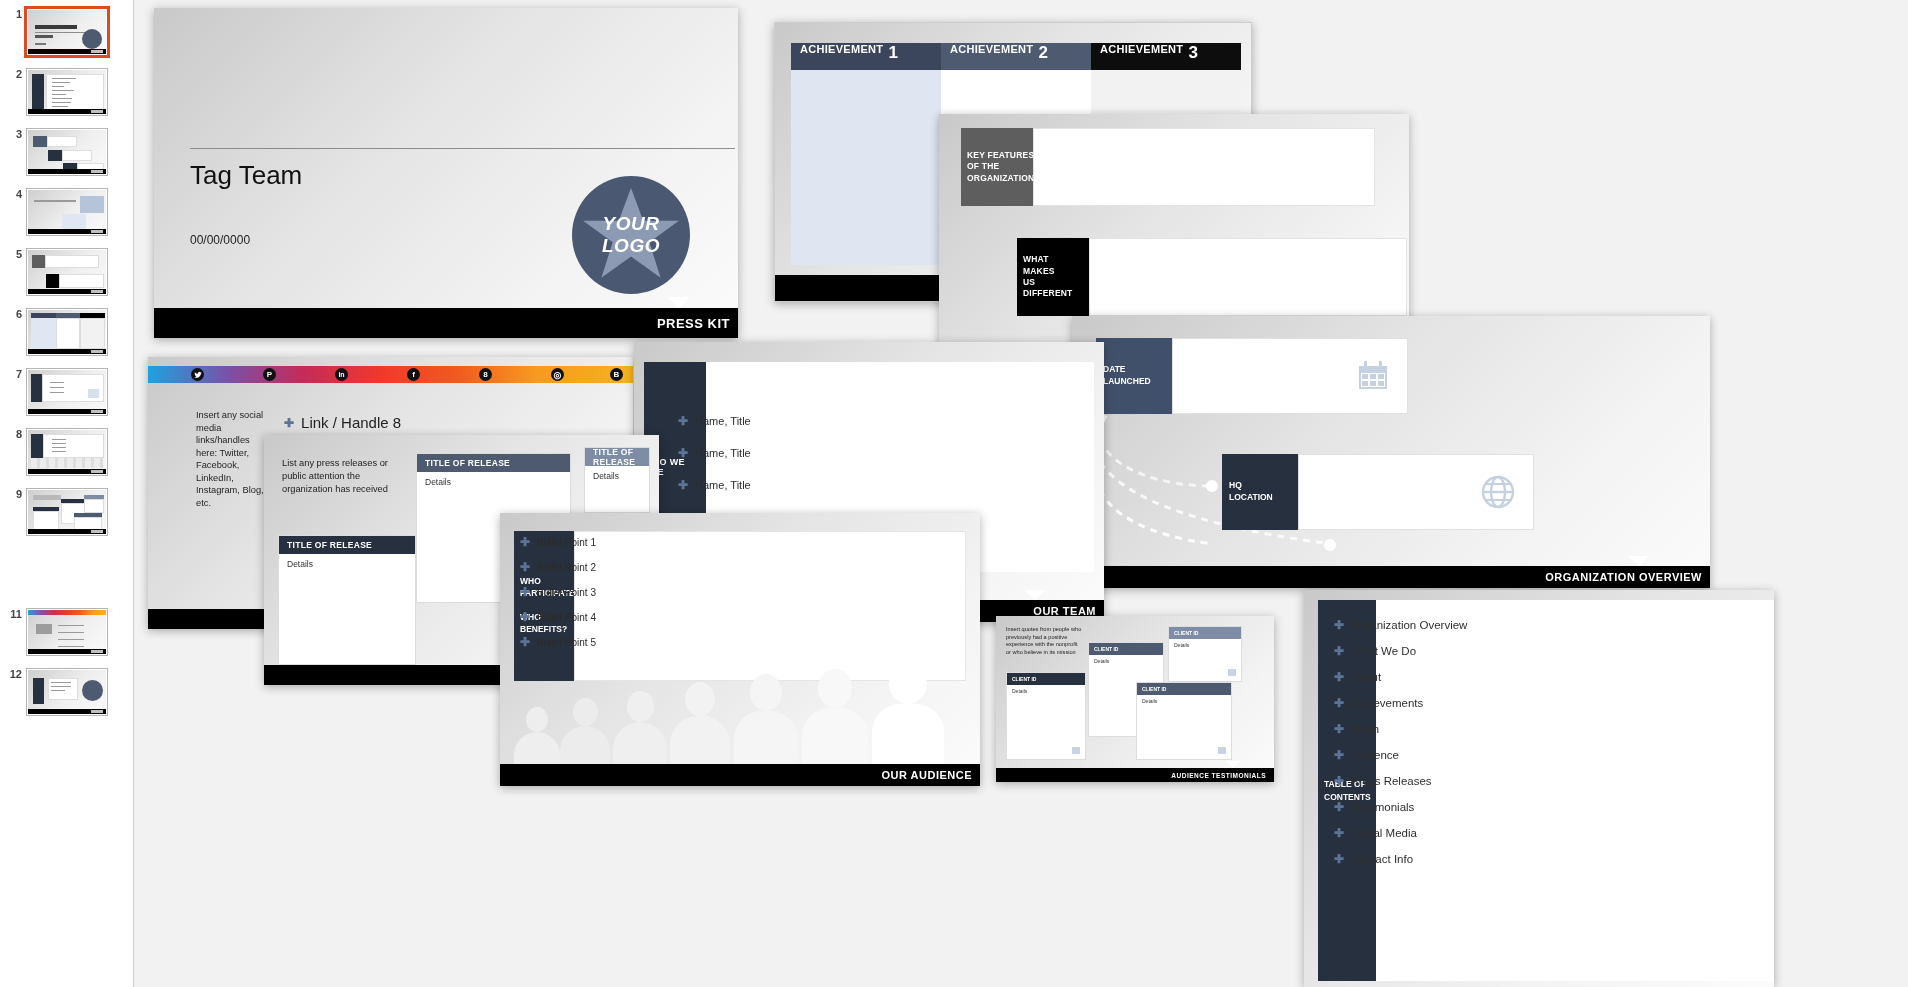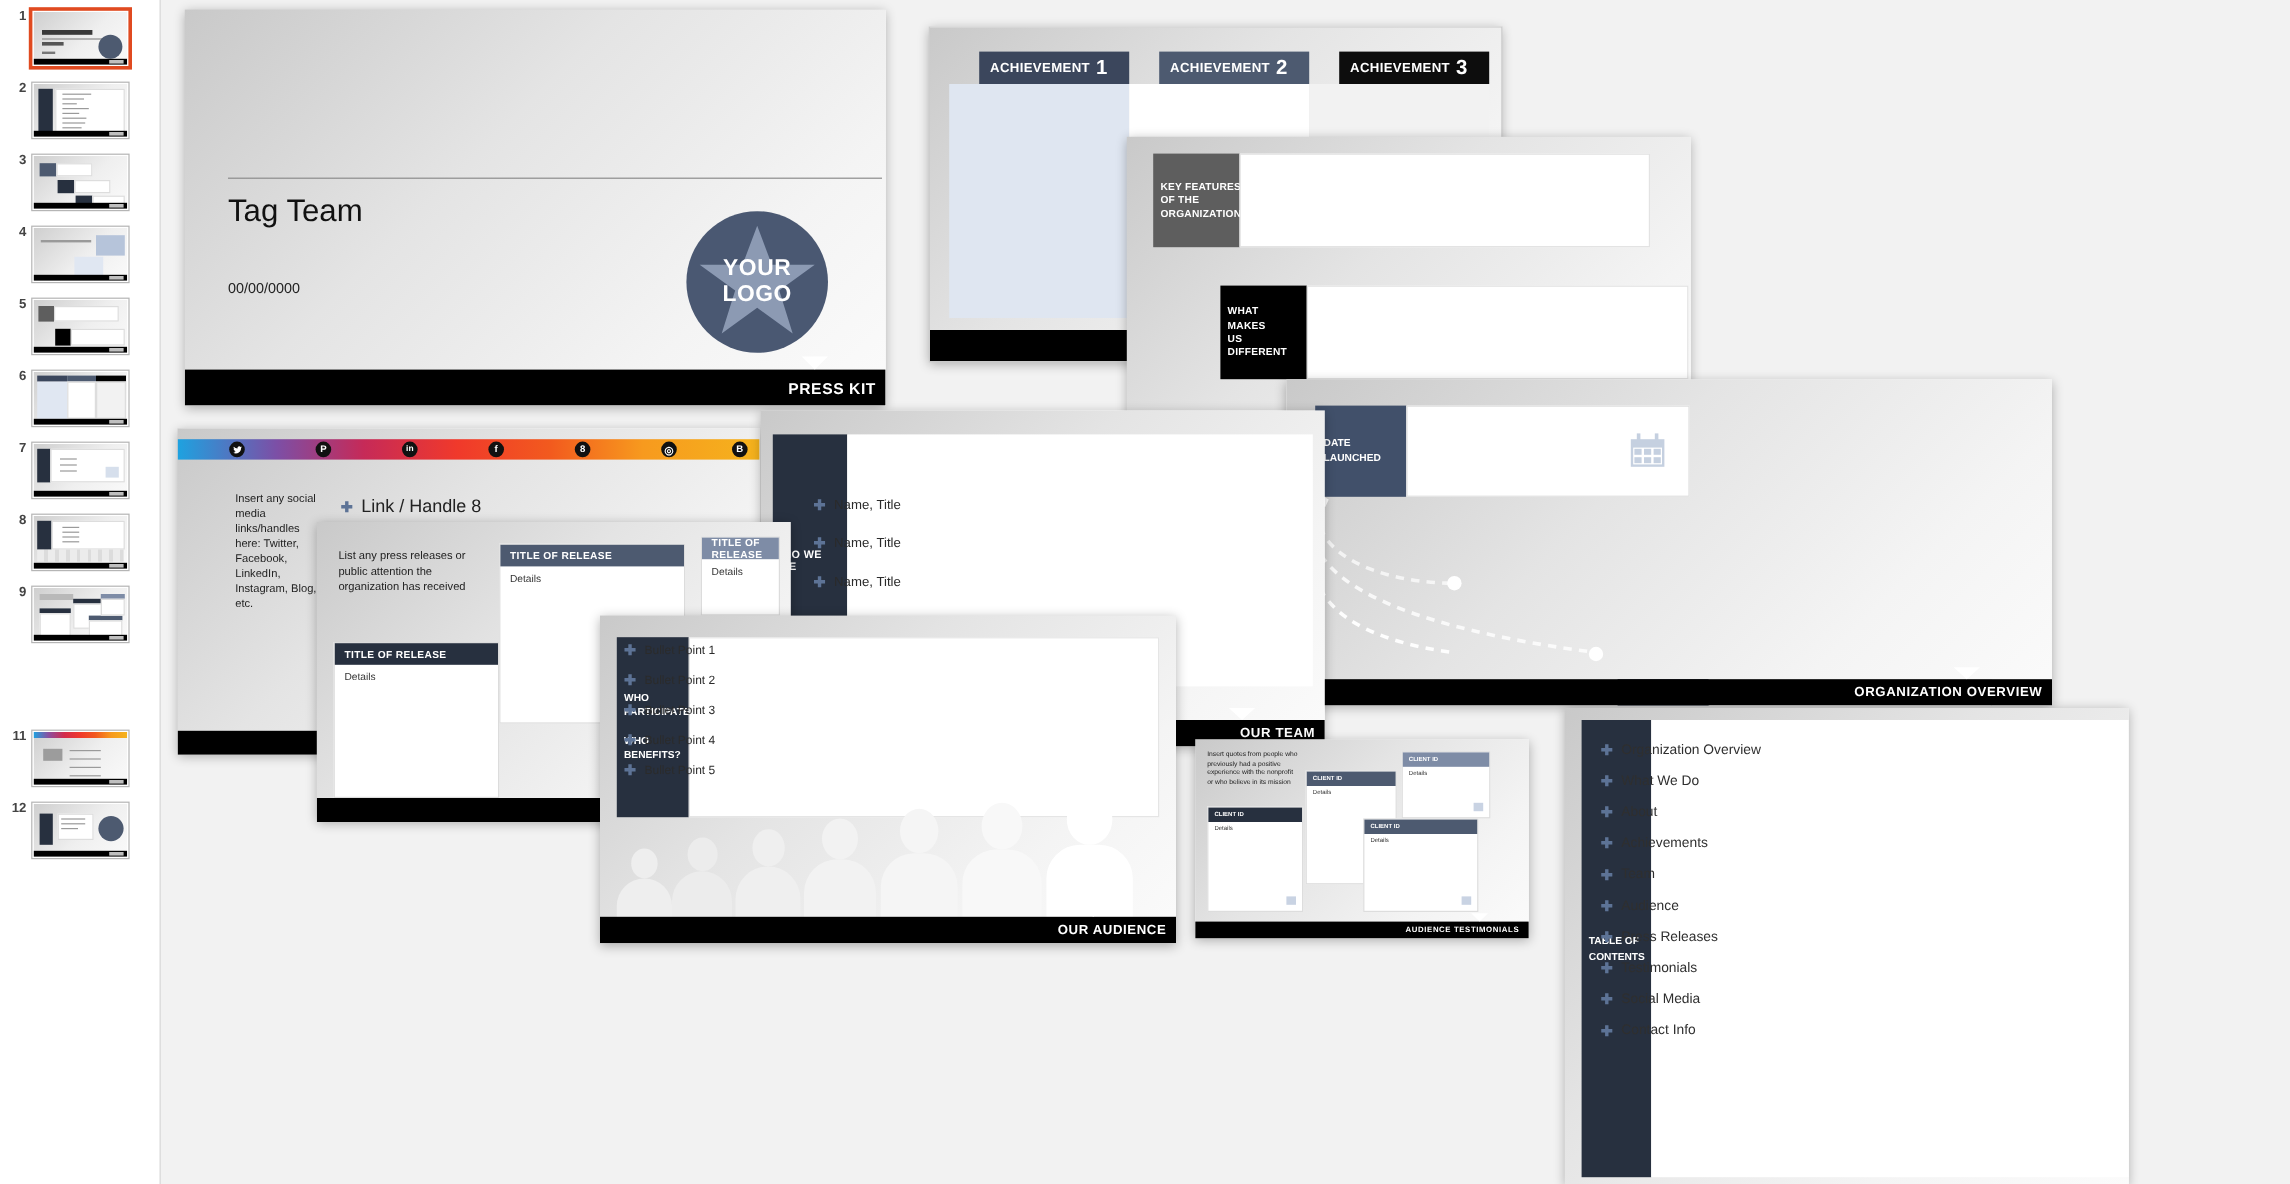--- a/index.html
+++ b/index.html
@@ -82,27 +82,27 @@
   #slide-title .t-tag { position:absolute; left:36px; top:152px; font-size:26px; color:#111; font-weight:400; }
   #slide-title .t-date { position:absolute; left:36px; top:225px; font-size:12px; color:#222; }
   #slide-title .logo-wrap {
     position:absolute; left:418px; top:168px; width:118px; height:118px;
     border-radius:50%; background:#4a5872;
   }
   #slide-title .logo-star { position:absolute; inset:8px; }
   #slide-title .logo-text {
     position:absolute; inset:0; display:flex; flex-direction:column;
     align-items:center; justify-content:center; color:#fff;
-    font-weight:bold; font-size:19px; line-height:1.15; letter-spacing:.5px;
+    font-weight:bold; font-size:19px; line-height:1.15; letter-spacing:.5px;font-style:italic;
   }
 
   
   #slide-ach { left:640px; top:22px; width:478px; height:280px; }
   .ach-col { position:absolute; top:20px; width:150px; bottom:36px; }
-  .ach-head { height:27px; display:flex; align-items:center; padding-left:9px; color:#fff;margin-left:25px; }
+  .ach-head { height:27px; display:flex; padding-left:9px; color:#fff; }
   .ach-head .ah-word { font-size:11px; font-weight:bold; letter-spacing:.3px; }
   .ach-head .ah-num { font-size:17px; font-weight:bold; margin-left:5px; }
   .ach-body { position:absolute; left:0; right:0; top:27px; bottom:0; }
 
   
   #slide-key { left:805px; top:114px; width:470px; height:290px; }
   .kf-row { position:absolute; display:flex; }
   .kf-tab { color:#fff; font-size:8.5px; font-weight:bold; line-height:1.35;
             padding:0 6px; display:flex; align-items:center; letter-spacing:.2px; }
   .kf-panel { background:#fff; border:1px solid #e3e3e3; }
@@ -457,20 +457,35 @@
                   <rect x="13" y="20" width="6" height="5"></rect>
                   <rect x="21" y="20" width="6" height="5"></rect>
               </g>
               <rect x="7" y="0" width="3" height="8" fill="#c5d0e0"></rect>
               <rect x="22" y="0" width="3" height="8" fill="#c5d0e0"></rect>
             </svg>
           </span>
         </div>
       </div>
 
+      <div class="org-item" style="left:150px;top:138px;width:312px;height:76px">
+        <div class="org-tab" style="width:76px;white-space:pre-line">HQ
+LOCATION</div>
+        <div class="org-panel" style="flex:1">
+          <span class="org-icon">
+            <svg width="34" height="34" viewBox="0 0 34 34" class="icon-svg">
+              <circle cx="17" cy="17" r="15" fill="none" stroke="#c5d0e0" stroke-width="2.4"></circle>
+              <ellipse cx="17" cy="17" rx="7" ry="15" fill="none" stroke="#c5d0e0" stroke-width="2.4"></ellipse>
+              <line x1="2" y1="17" x2="32" y2="17" stroke="#c5d0e0" stroke-width="2.4"></line>
+              <line x1="5" y1="9" x2="29" y2="9" stroke="#c5d0e0" stroke-width="2"></line>
+              <line x1="5" y1="25" x2="29" y2="25" stroke="#c5d0e0" stroke-width="2"></line>
+            </svg>
+          </span>
+        </div>
+      </div>
 
       <div class="org-item" style="left:276px;top:250px;width:312px;height:76px">
         <div class="org-tab" style="width:76px;white-space:pre-line">NUMBER OF
 EMPLOYEES</div>
         <div class="org-panel" style="flex:1">
           
         </div>
       </div>
 
       <div class="foot-bar" style="height:22px">

